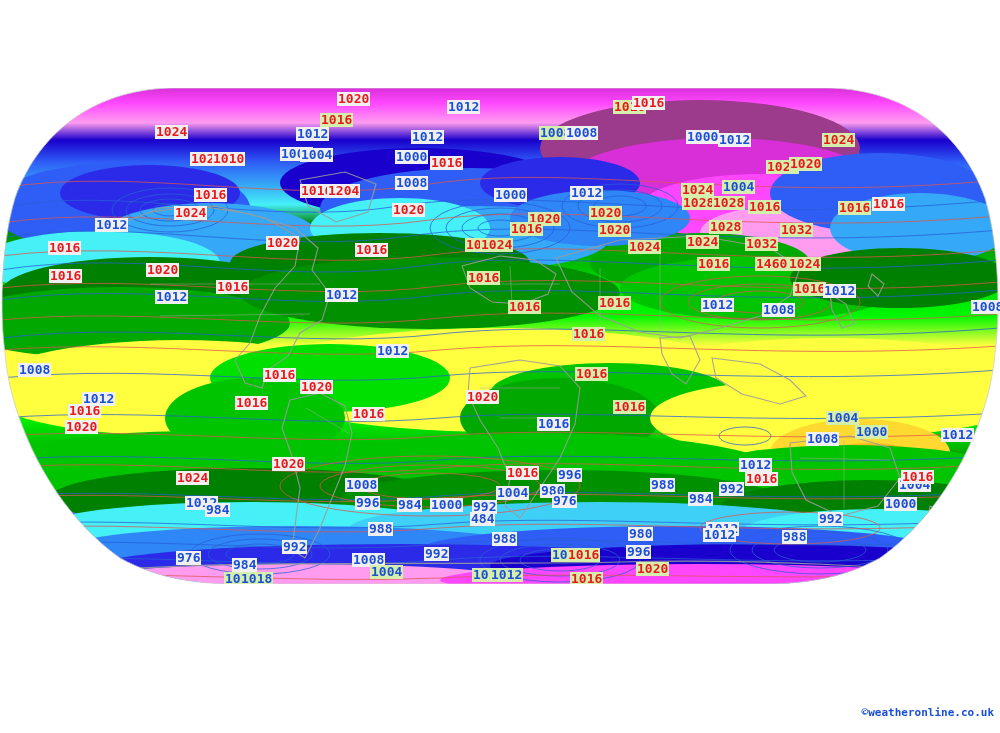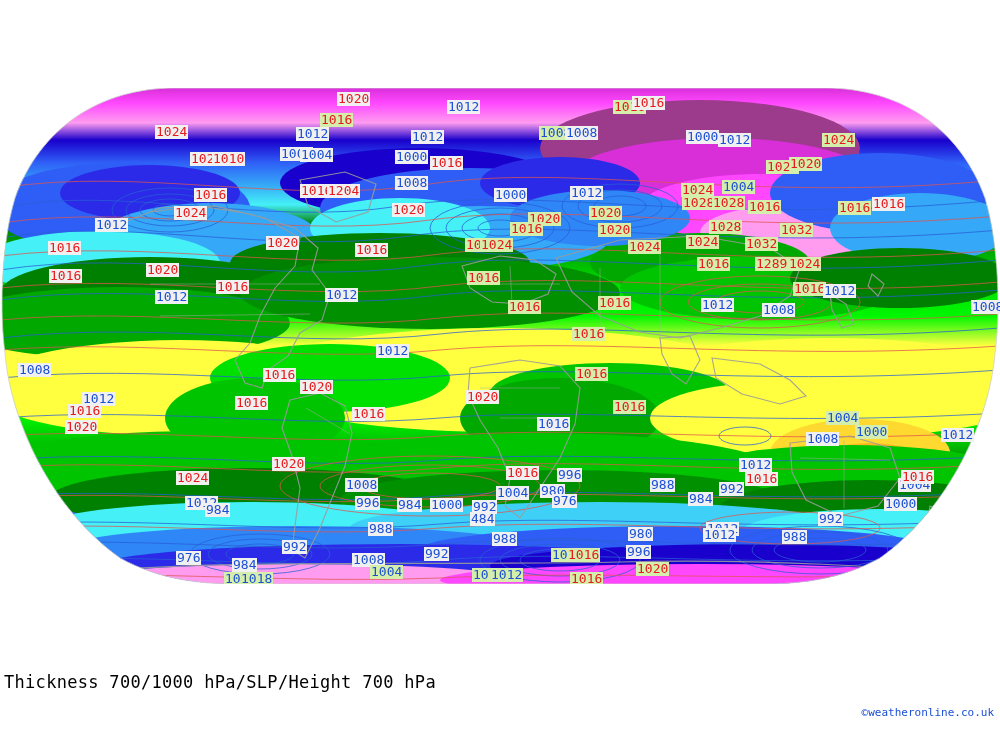--- a/index.html
+++ b/index.html
@@ -2,21 +2,21 @@
 <html><head>
 <meta charset="utf-8">
 <title>Thickness 700/1000 hPa SLP Map</title>
 <style>
   html,body{margin:0;padding:0;background:#ffffff;}
   body{
     width:1000px;height:733px;overflow:hidden;
     font-family:"DejaVu Sans Mono","Liberation Mono",monospace;
     background:#ffffff;position:relative;
   }
-  #root{position:relative;width:1000px;height:733px;background:#fff;}
+  #root{position:relative;width:1000px;height:733px;background:#fff;font-weight:bold;}
 
   
   #map-area{
     position:absolute;left:0;top:0;width:1000px;height:660px;
     background:#ffffff;overflow:hidden;
   }
   #globe-wrap{
     position:absolute;left:0;top:88px;width:1000px;height:496px;
     overflow:hidden;
   }
@@ -351,21 +351,21 @@
           <div class="lbl red w" style="left: 355px; top: 155px;">1016</div>
           <div class="lbl red g" style="left: 465px; top: 150px;">1016</div>
           <div class="lbl red g" style="left: 480px; top: 150px;">1024</div>
           <div class="lbl red g" style="left: 628px; top: 152px;">1024</div>
           <div class="lbl red g" style="left: 686px; top: 147px;">1024</div>
           <div class="lbl red g" style="left: 745px; top: 149px;">1032</div>
           <div class="lbl red w" style="left: 49px; top: 181px;">1016</div>
           <div class="lbl red w" style="left: 146px; top: 175px;">1020</div>
           <div class="lbl red w" style="left: 216px; top: 192px;">1016</div>
           <div class="lbl red g" style="left: 697px; top: 169px;">1016</div>
-          <div class="lbl red g" style="left: 755px; top: 169px;">1289</div>
+          <div class="lbl red g" style="left: 755px; top: 169px;">1460</div>
           <div class="lbl red g" style="left: 788px; top: 169px;">1024</div>
           <div class="lbl red g" style="left: 793px; top: 194px;">1016</div>
           <div class="lbl blue w" style="left: 823px; top: 196px;">1012</div>
           <div class="lbl blue w" style="left: 155px; top: 202px;">1012</div>
           <div class="lbl blue w" style="left: 325px; top: 200px;">1012</div>
           <div class="lbl red g" style="left: 467px; top: 183px;">1016</div>
           <div class="lbl red g" style="left: 508px; top: 212px;">1016</div>
           <div class="lbl red g" style="left: 598px; top: 208px;">1016</div>
           <div class="lbl blue w" style="left: 701px; top: 210px;">1012</div>
           <div class="lbl blue w" style="left: 762px; top: 215px;">1008</div>
@@ -432,18 +432,17 @@
           <div class="lbl blue g" style="left: 490px; top: 480px;">1012</div>
           <div class="lbl red g" style="left: 570px; top: 484px;">1016</div>
           <div class="lbl blue g" style="left: 224px; top: 484px;">1012</div>
           <div class="lbl blue g" style="left: 240px; top: 484px;">1018</div>
         </div>
     </div>
   </div>
 
   <div id="footer">
 
-    <div id="title-line">Thickness 700/1000 hPa/SLP/Height 700 hPa</div>
 
 
     <div id="copyright">©weatheronline.co.uk</div>
   </div>
 </div>
 
 </body></html>

